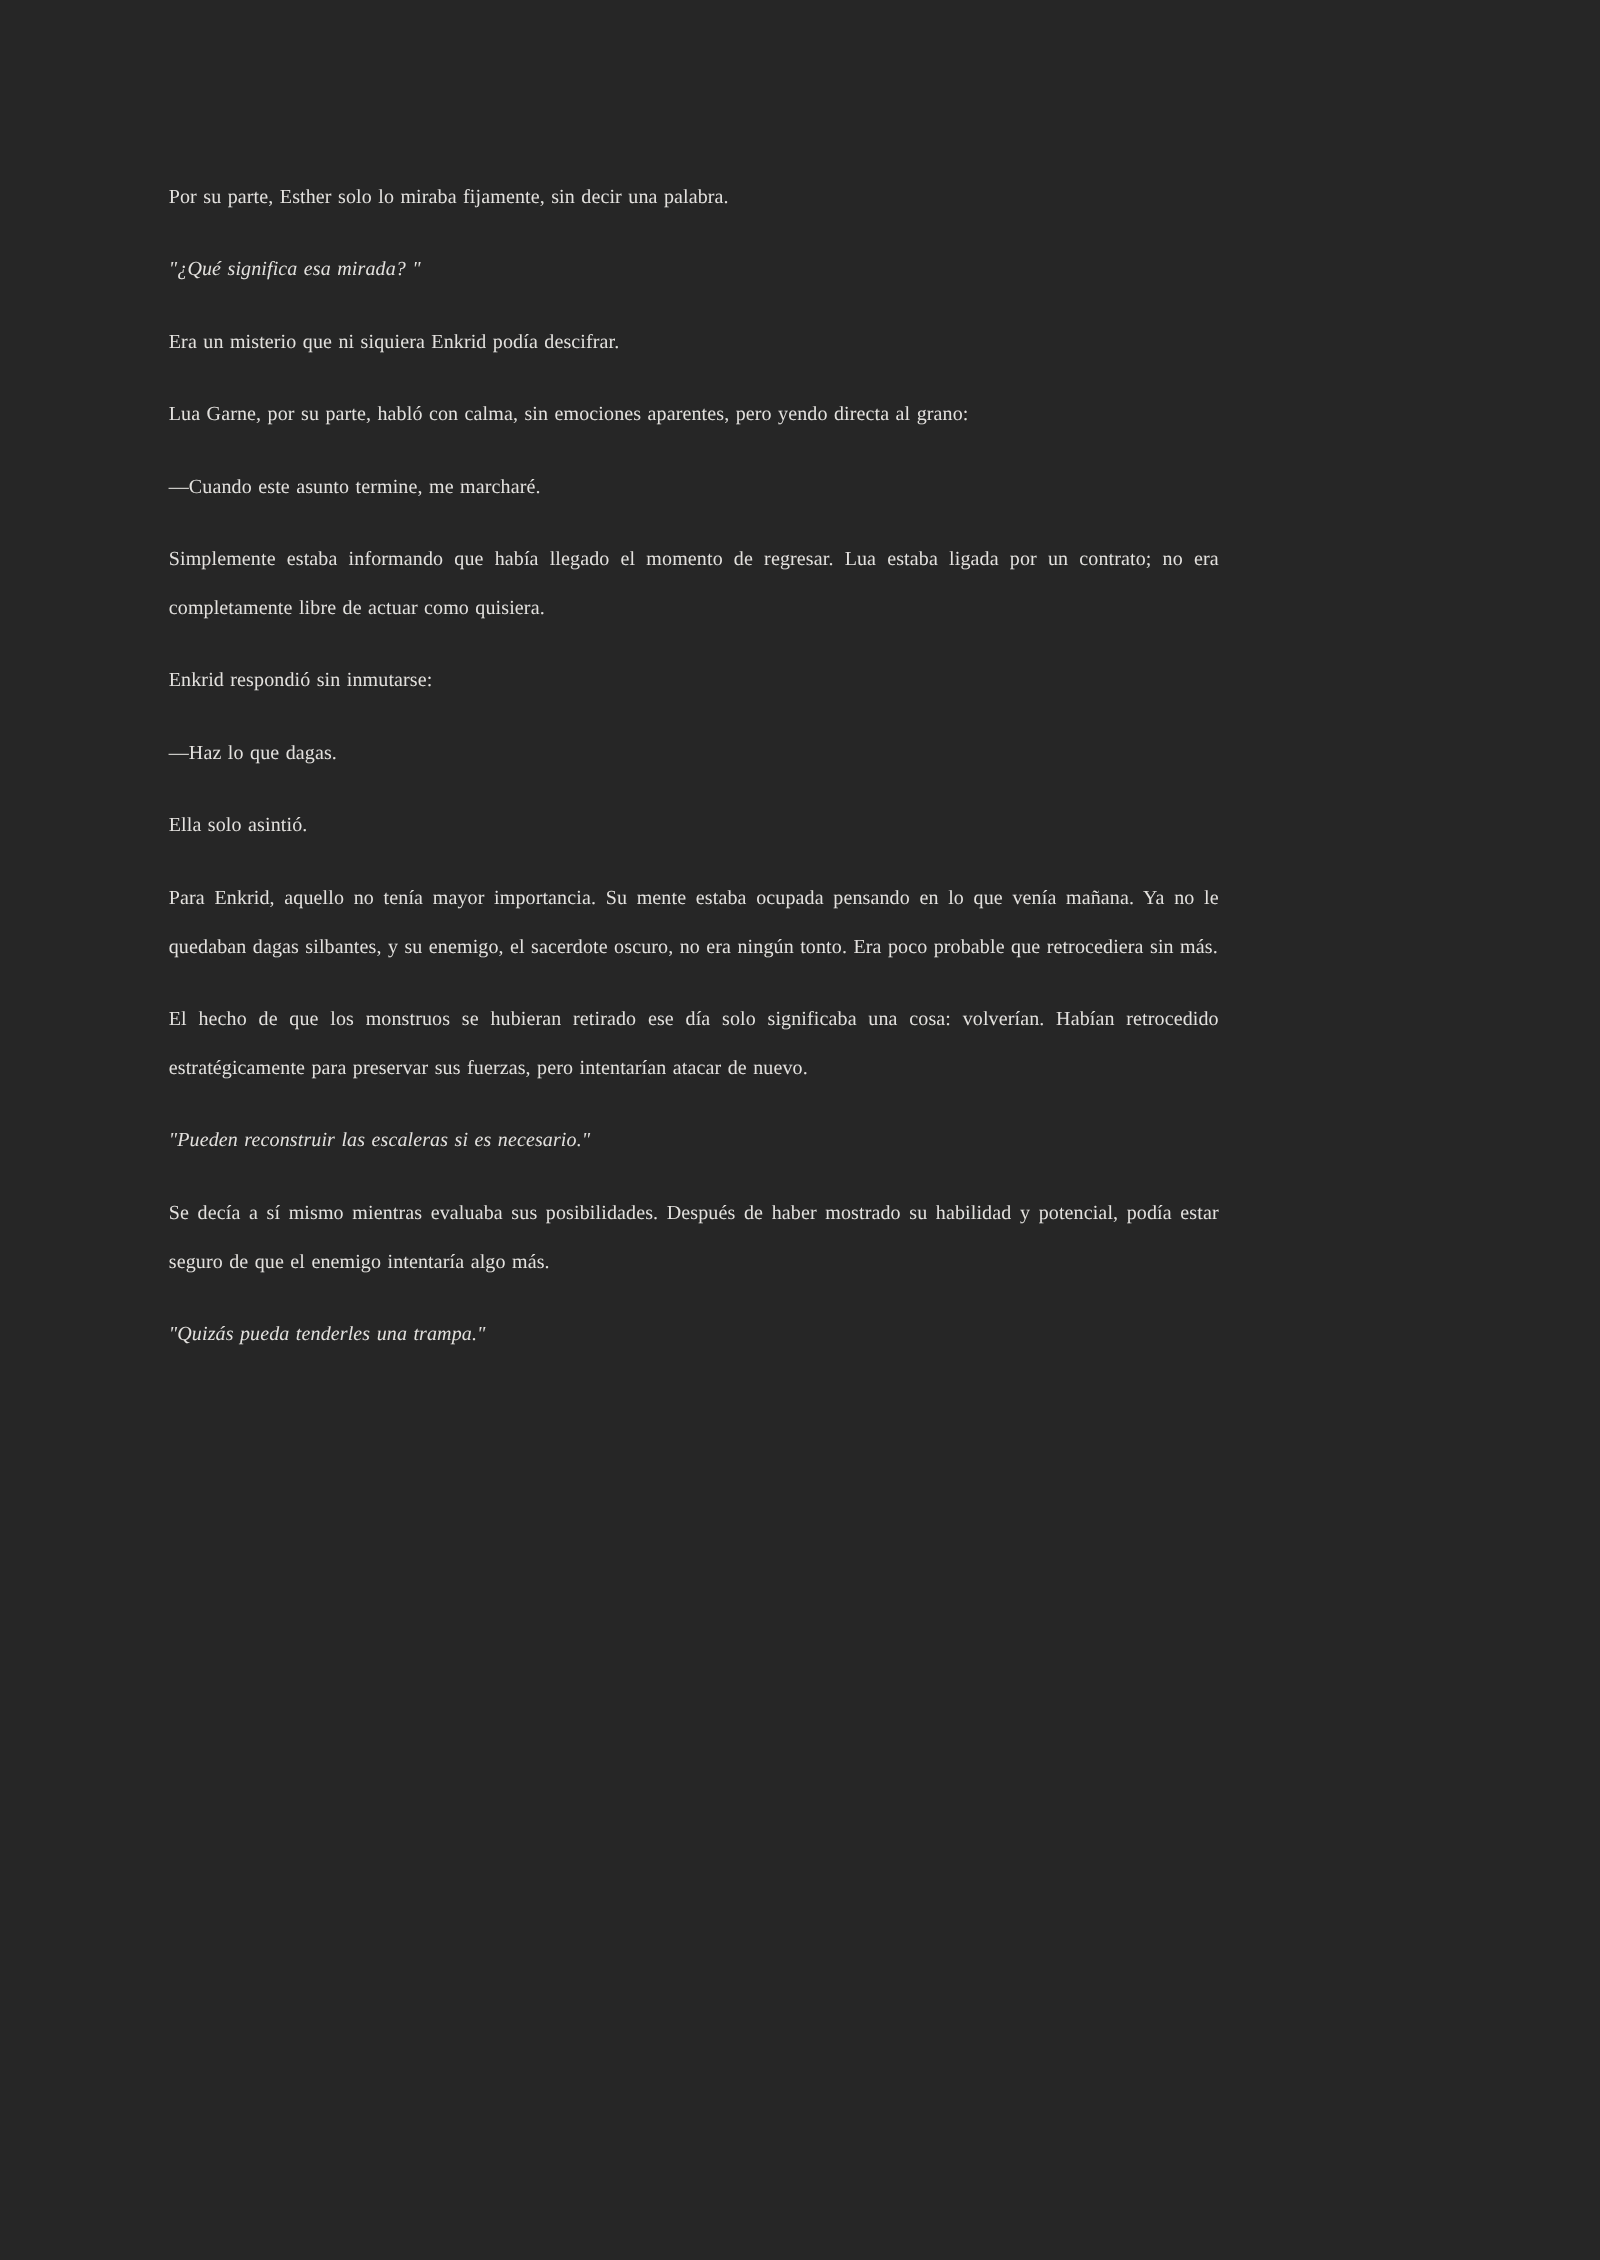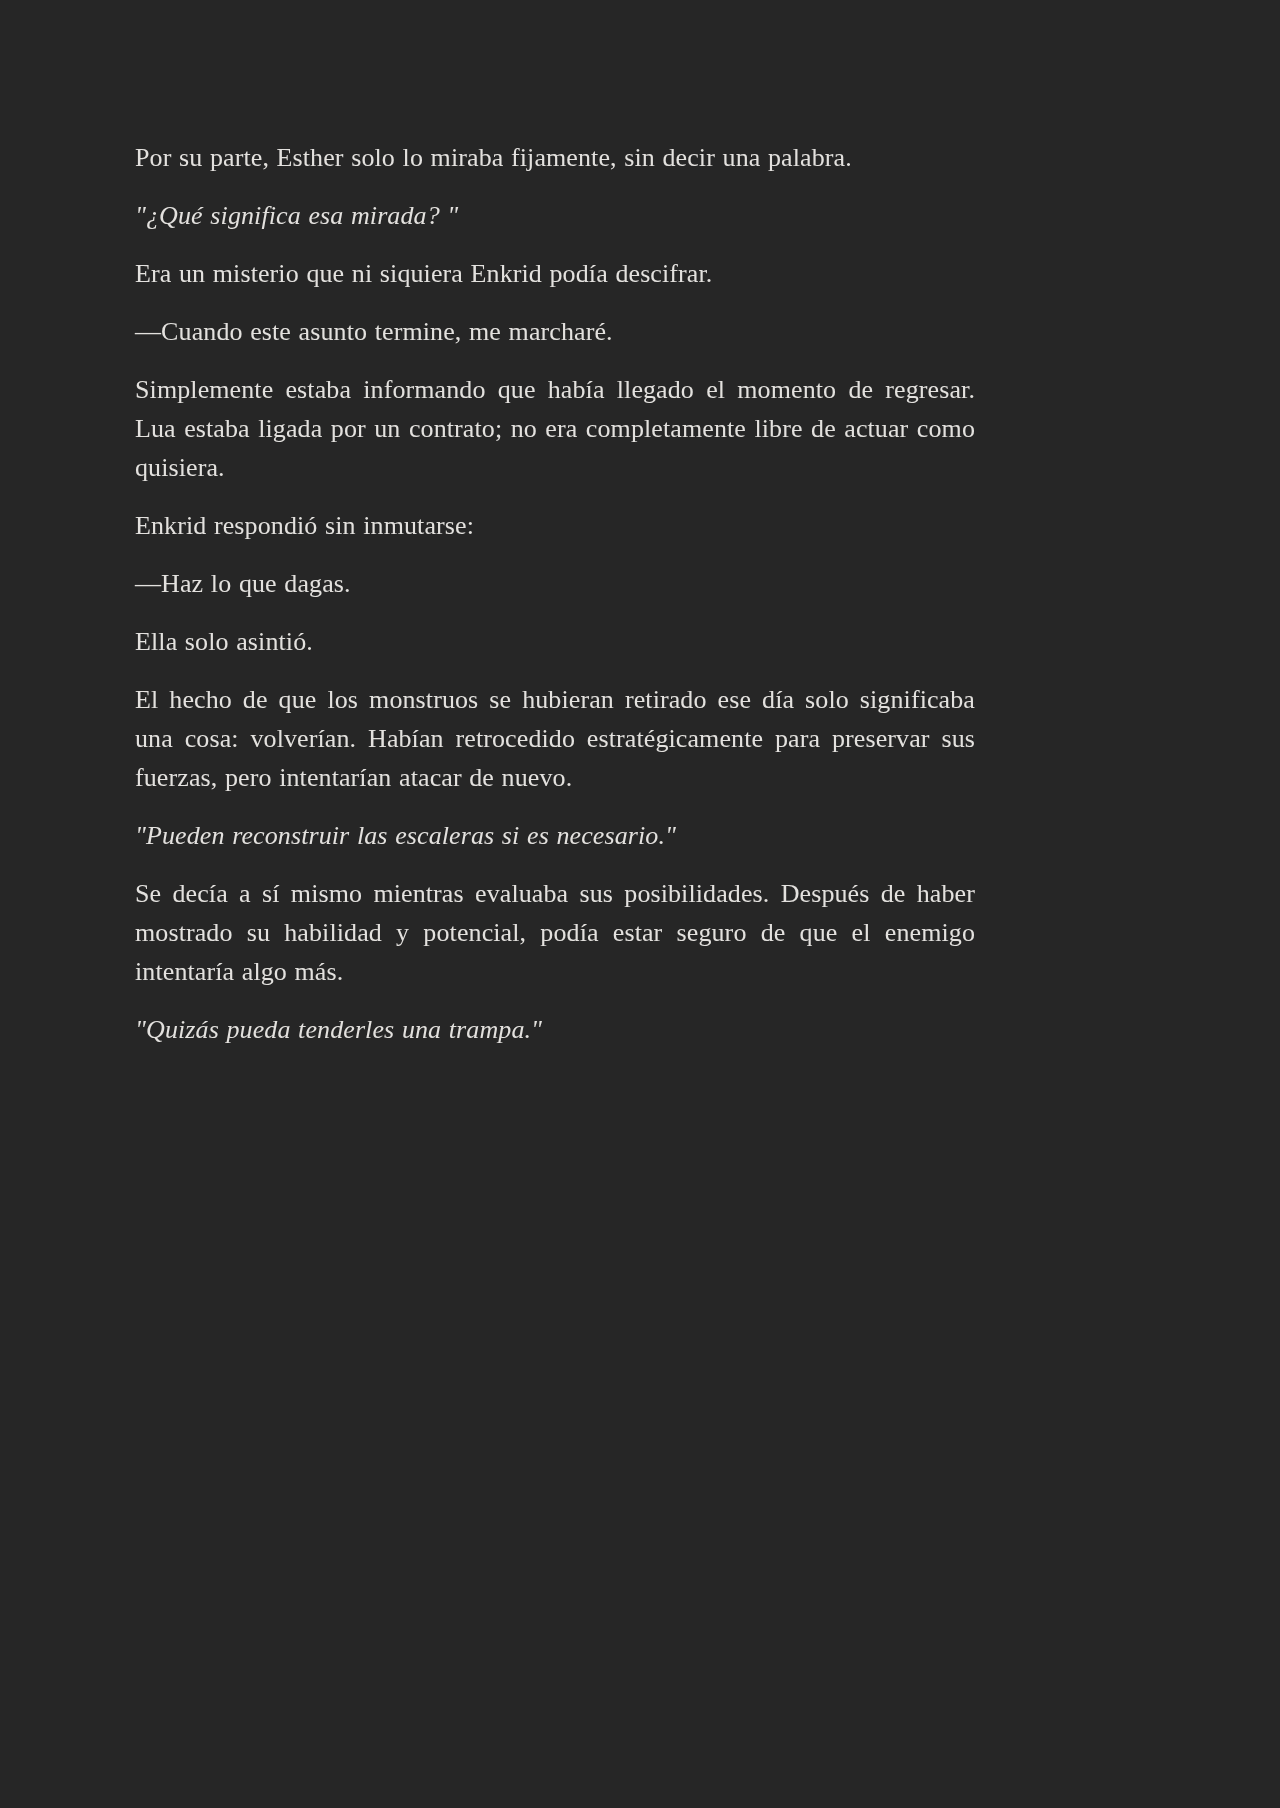--- a/index.html
+++ b/index.html
@@ -14,39 +14,41 @@
     color: #e3e1de;
     -webkit-font-smoothing: antialiased;
   }
   .reading-pane {
     box-sizing: border-box;
     padding: 138px 0 0 135px;
     width: 975px; 
   }
   .para {
     margin: 0 0 19px 0;
-    font-size: 26px;
+    font-size: 16px;
     line-height: 39px;
     text-align: justify;
     letter-spacing: 0.1px;
     word-spacing: 1px;
   }
   .para.italic {
     font-style: italic;
   }
 </style>
 </head>
 <body>
 
 <div class="reading-pane">
   <p class="para">Por su parte, Esther solo lo miraba fijamente, sin decir una palabra.</p>
   <p class="para italic">"¿Qué significa esa mirada? "</p>
   <p class="para">Era un misterio que ni siquiera Enkrid podía descifrar.</p>
+  <p class="para">Lua Garne, por su parte, habló con calma, sin emociones aparentes, pero yendo directa al grano:</p>
   <p class="para">—Cuando este asunto termine, me marcharé.</p>
   <p class="para">Simplemente estaba informando que había llegado el momento de regresar. Lua estaba ligada por un contrato; no era completamente libre de actuar como quisiera.</p>
   <p class="para">Enkrid respondió sin inmutarse:</p>
   <p class="para">—Haz lo que dagas.</p>
   <p class="para">Ella solo asintió.</p>
+  <p class="para">Para Enkrid, aquello no tenía mayor importancia. Su mente estaba ocupada pensando en lo que venía mañana. Ya no le quedaban dagas silbantes, y su enemigo, el sacerdote oscuro, no era ningún tonto. Era poco probable que retrocediera sin más.</p>
   <p class="para">El hecho de que los monstruos se hubieran retirado ese día solo significaba una cosa: volverían. Habían retrocedido estratégicamente para preservar sus fuerzas, pero intentarían atacar de nuevo.</p>
   <p class="para italic">"Pueden reconstruir las escaleras si es necesario."</p>
   <p class="para">Se decía a sí mismo mientras evaluaba sus posibilidades. Después de haber mostrado su habilidad y potencial, podía estar seguro de que el enemigo intentaría algo más.</p>
   <p class="para italic">"Quizás pueda tenderles una trampa."</p>
 </div>
 
 </body></html>

